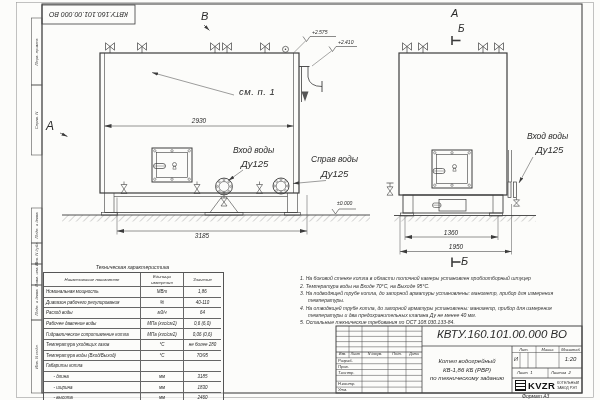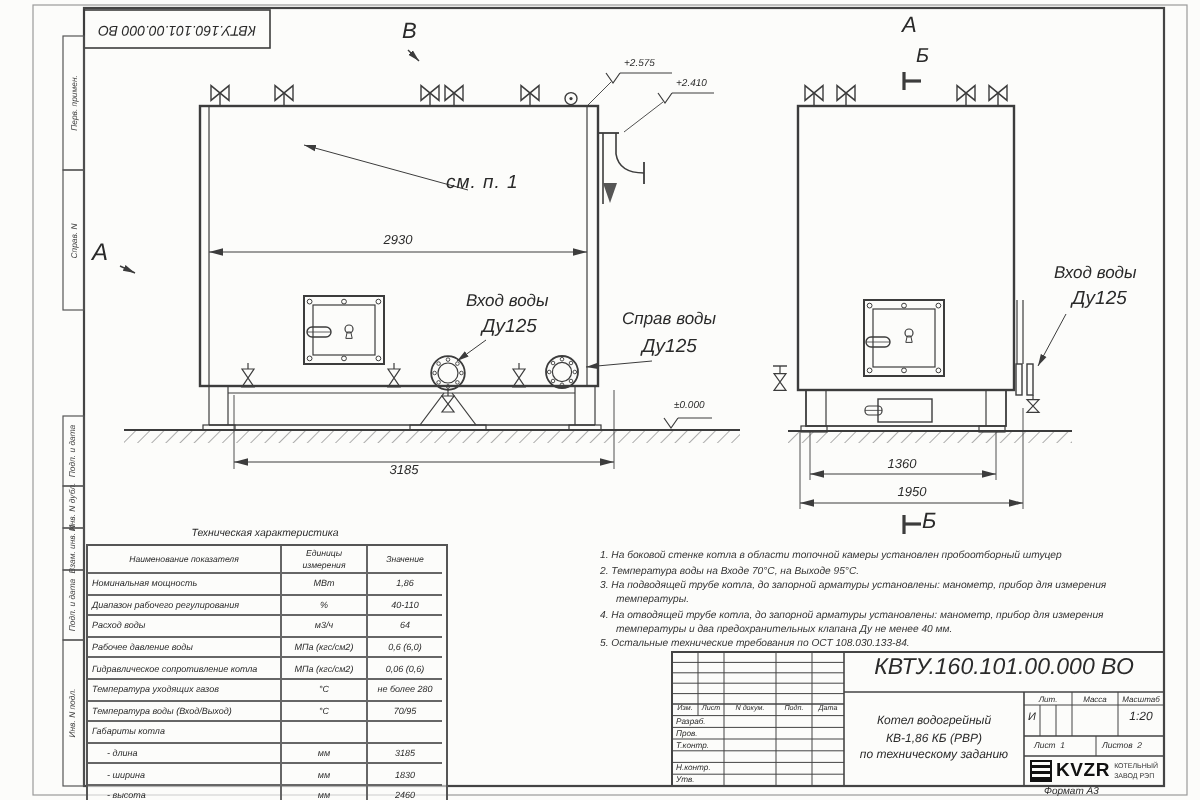--- a/index.html
+++ b/index.html
@@ -328,21 +328,21 @@
     </div>
 <div class="stamp" style="top:320px;height:73px;">
       <span>Инв. N подл.</span>
     </div>
 
 <div class="t" style="left:201px;top:11px;font-size:11px;">В</div>
 <div class="t" style="left:46px;top:120px;font-size:12px;">А</div>
 <div class="t" style="left:451px;top:8px;font-size:11px;">А</div>
 <div class="t" style="left:458px;top:24px;font-size:10px;">Б</div>
 <div class="t" style="left:461px;top:256px;font-size:11px;">Б</div>
-<div class="t" style="left:223px;top:87px;font-size:9.5px;letter-spacing:0.5px;">см. п. 1</div>
+<div class="t" style="left:239px;top:87px;font-size:9.5px;letter-spacing:0.5px;">см. п. 1</div>
 
 <div class="t" style="left:312px;top:30px;font-size:5px;">+2.575</div>
 <div class="t" style="left:338px;top:40px;font-size:5px;">+2.410</div>
 <div class="t" style="left:337px;top:201px;font-size:5px;">±0.000</div>
 
 <div class="t c" style="left:179px;top:117.5px;width:40px;font-size:6.5px;">2930</div>
 <div class="t c" style="left:182px;top:233px;width:40px;font-size:6.5px;">3185</div>
 <div class="t c" style="left:431px;top:229.5px;width:40px;font-size:6.5px;">1360</div>
 <div class="t c" style="left:436px;top:244px;width:40px;font-size:6.5px;">1950</div>
 

